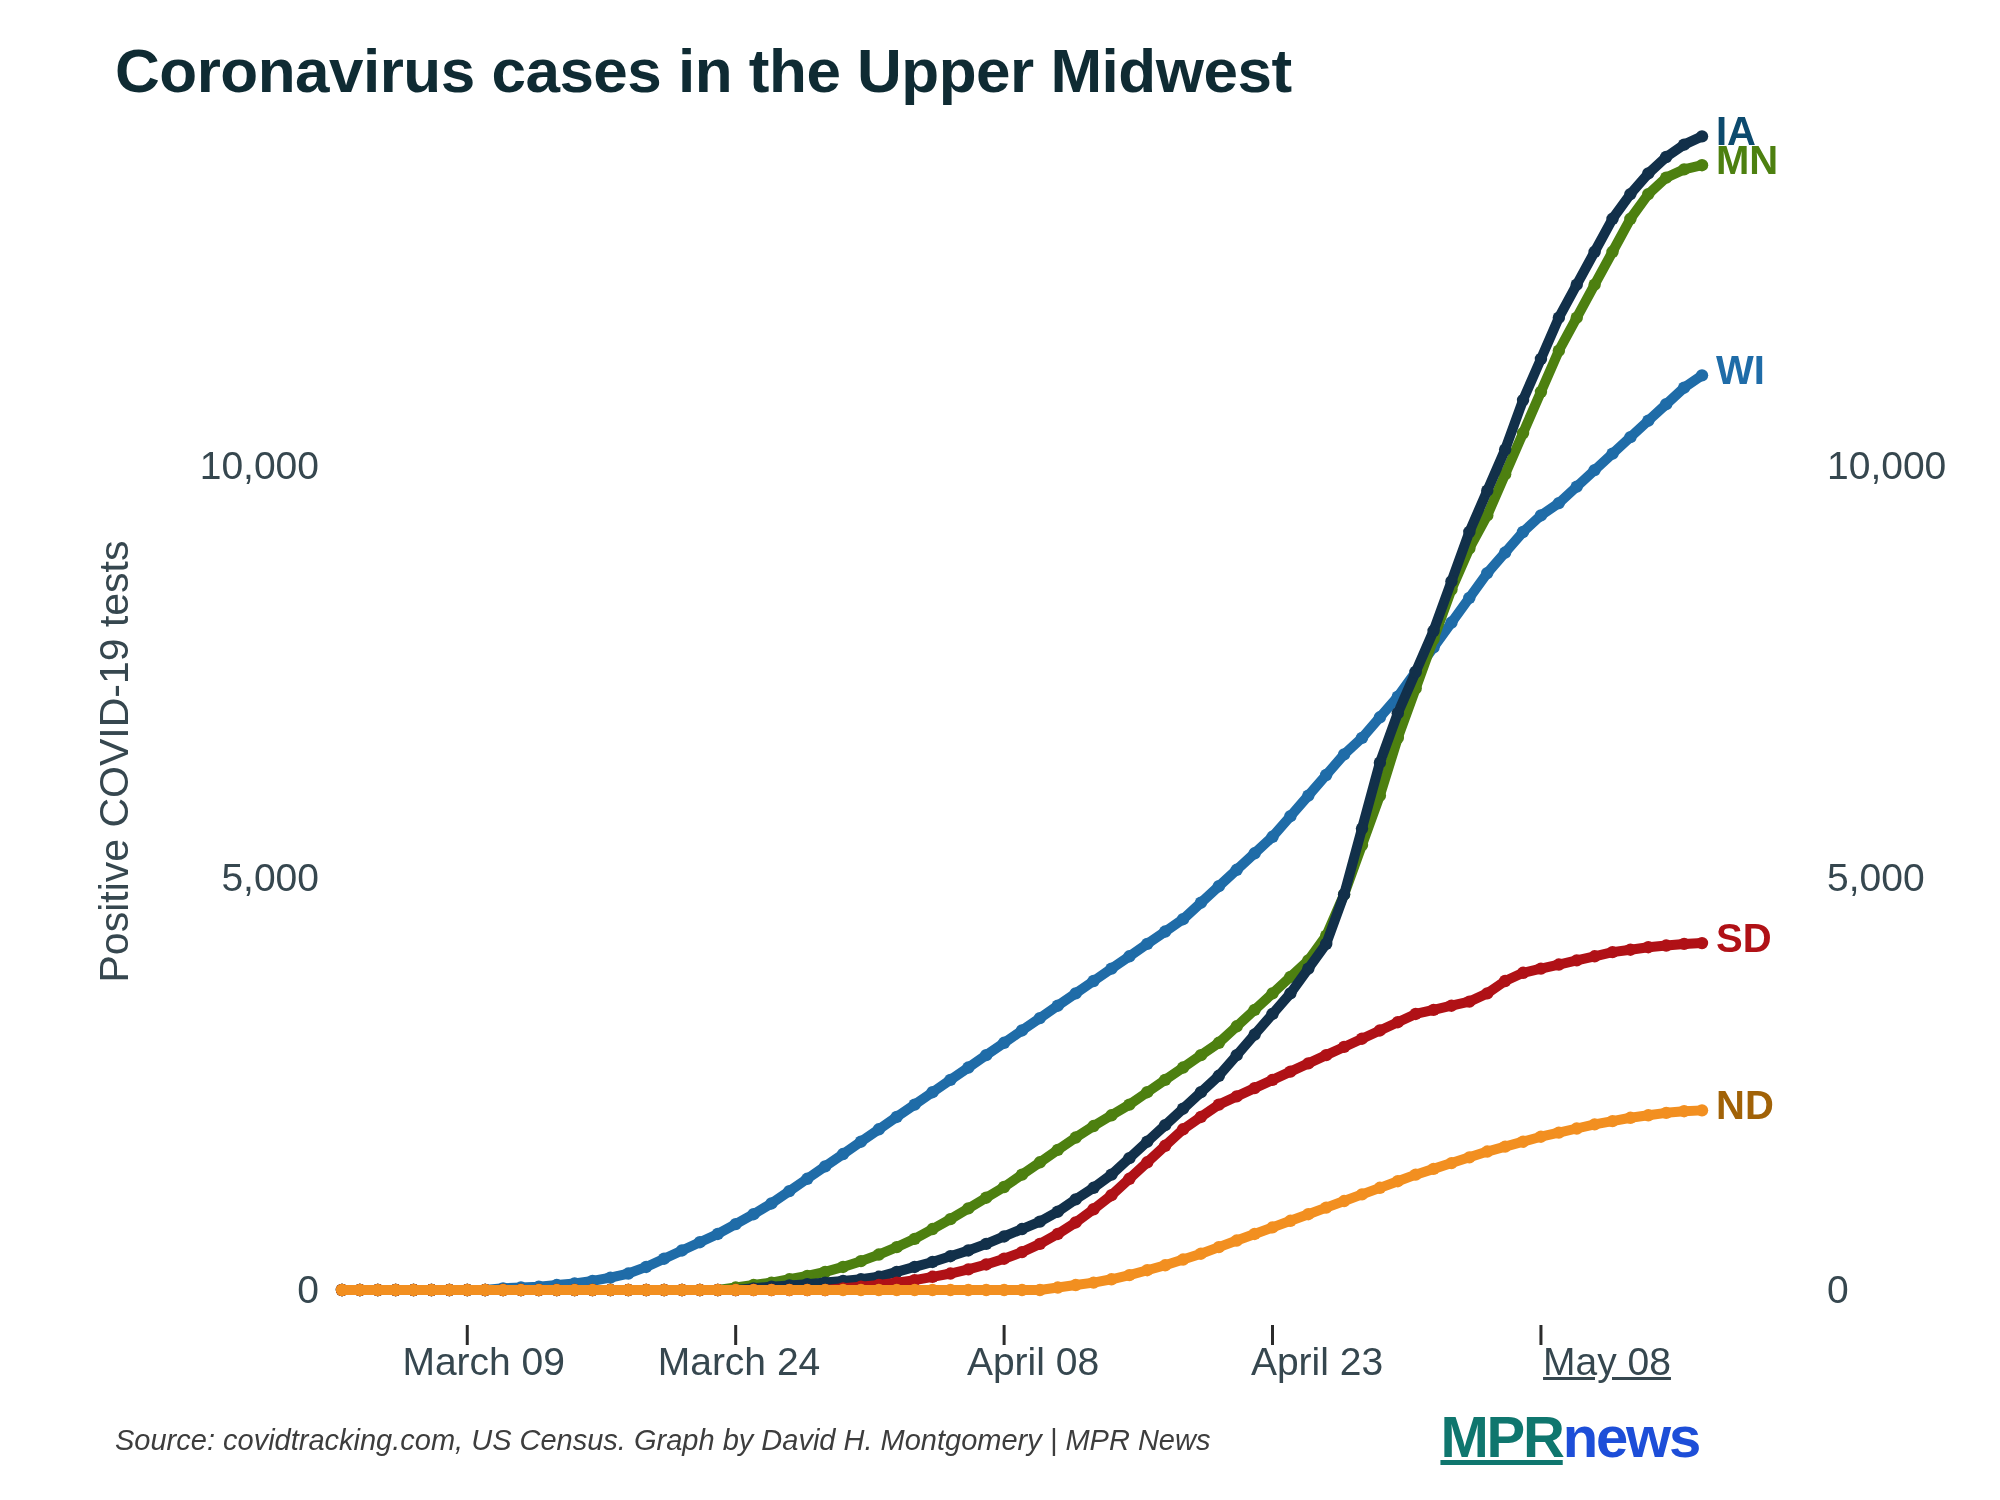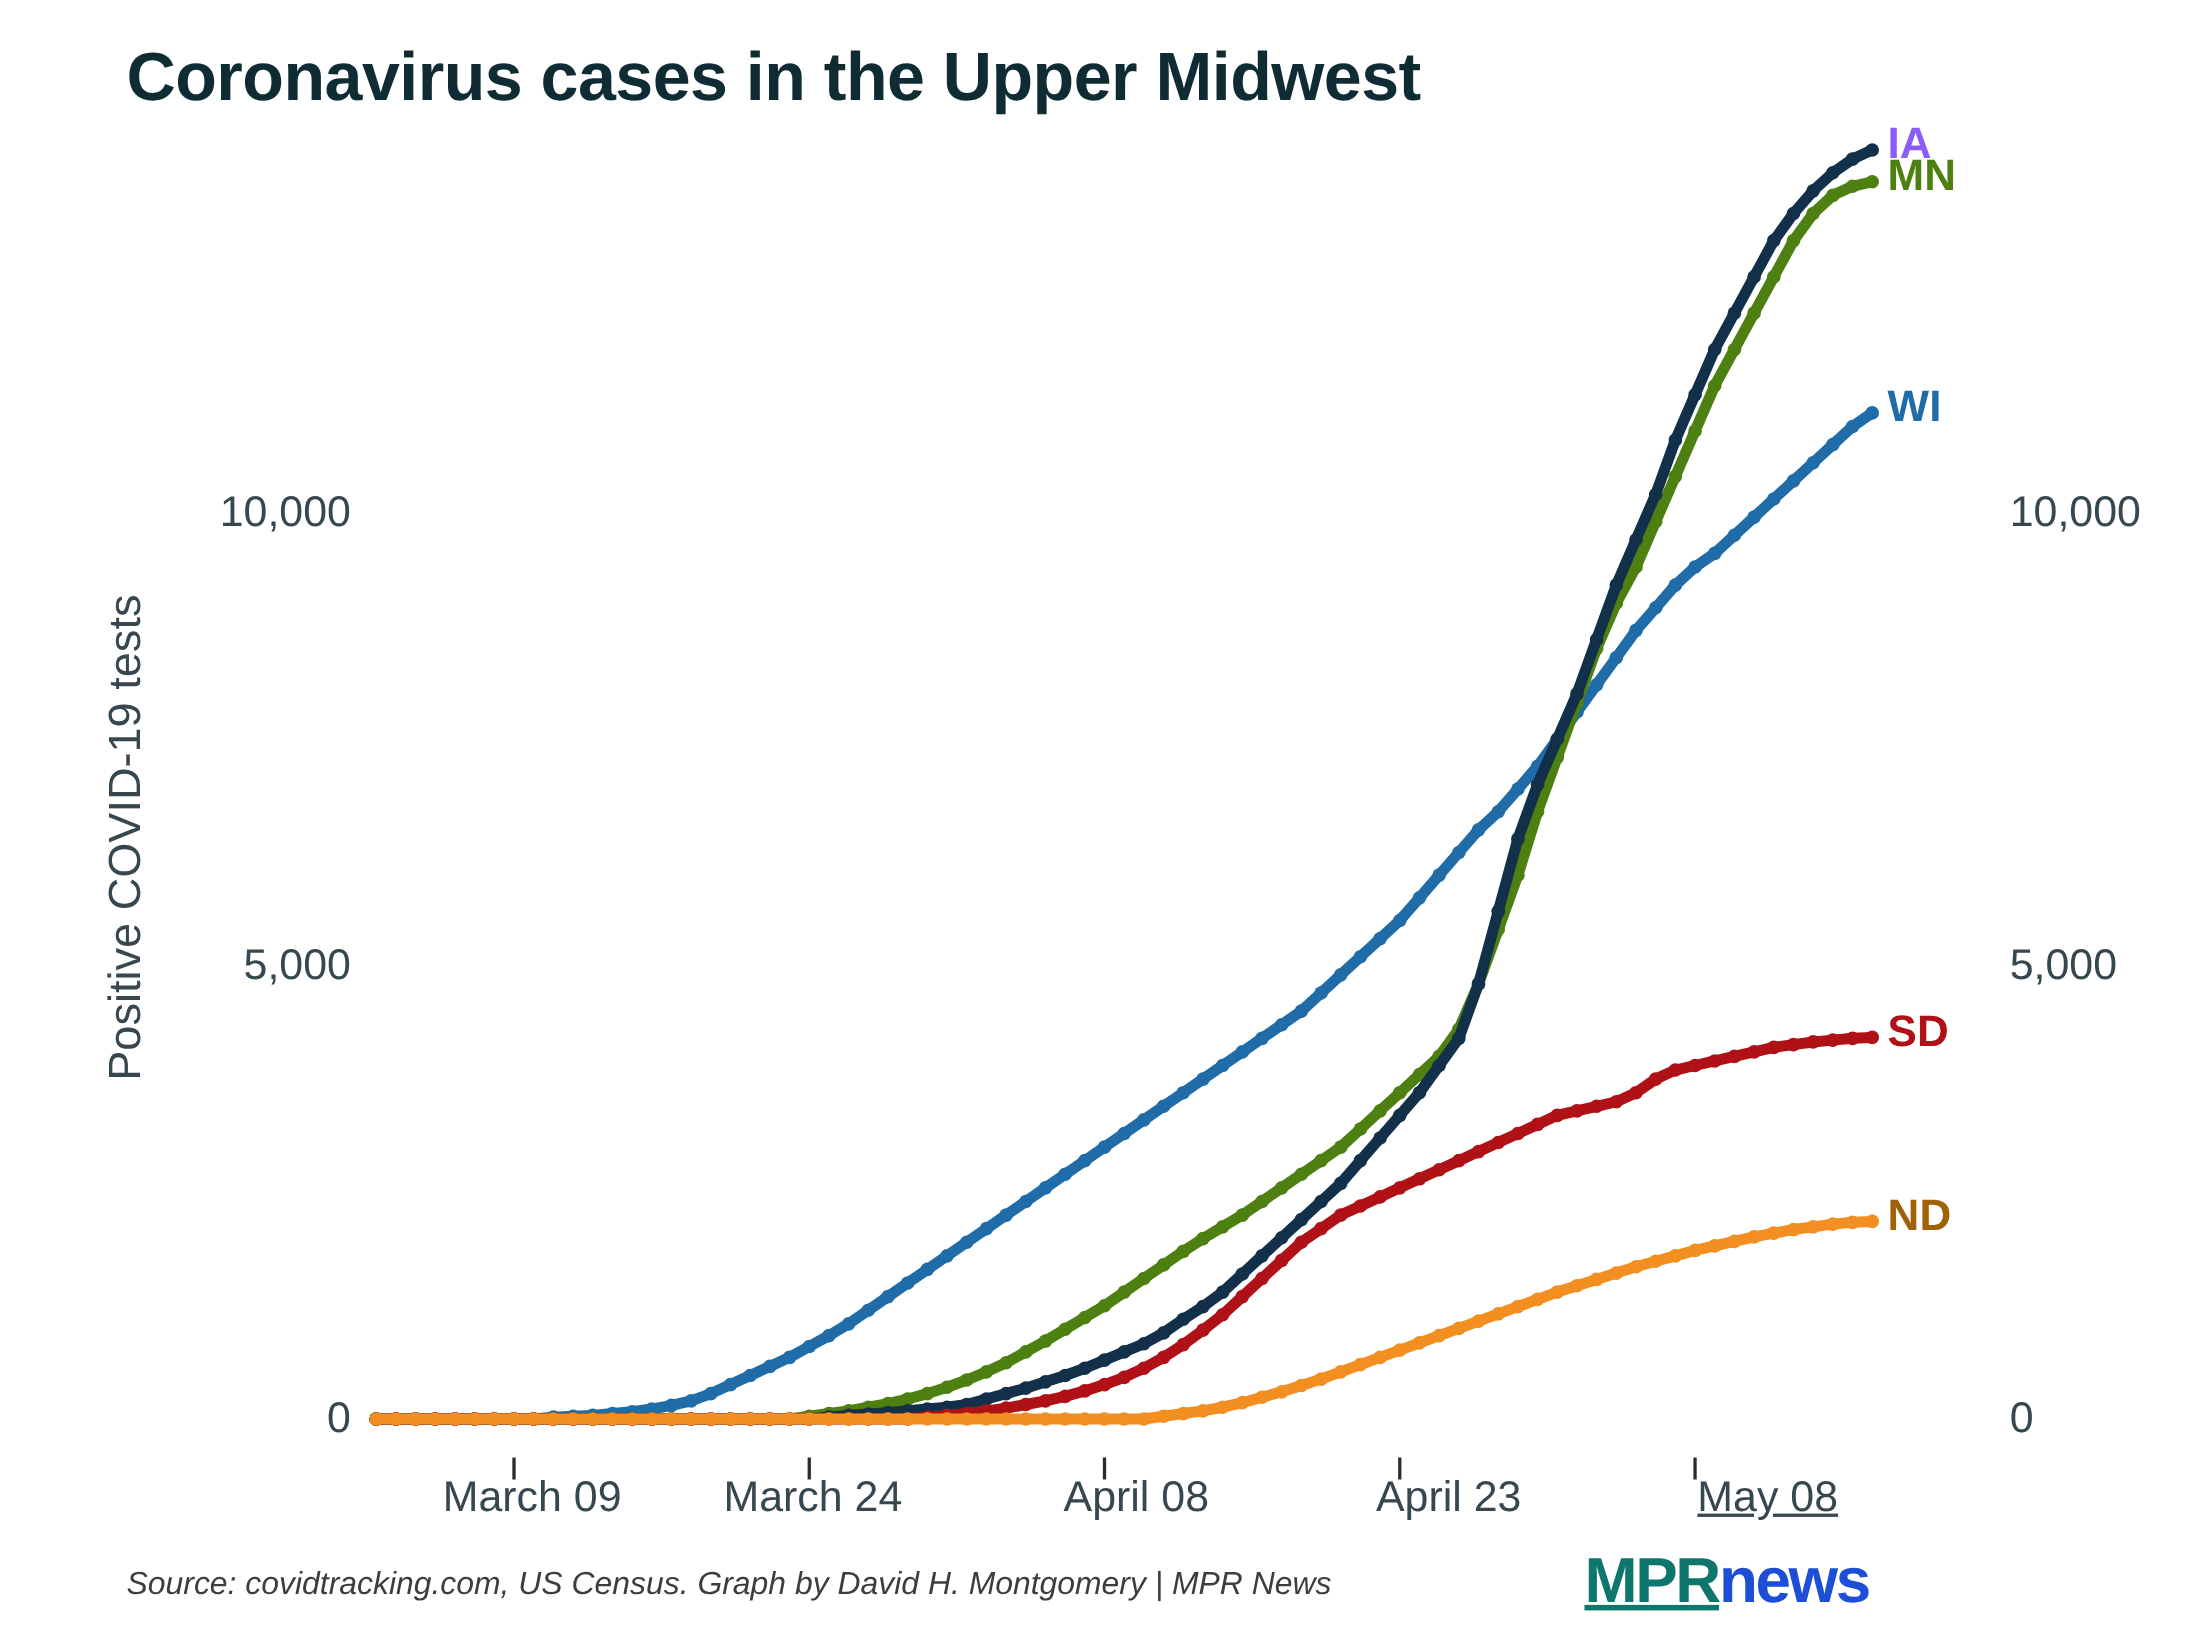--- a/index.html
+++ b/index.html
@@ -512,21 +512,21 @@
   <div class="axis-tick-label y-right" style="left:1790px; top:1268px;">0</div>
   <div class="axis-tick-label y-right" style="left:1790px; top:856px;">5,000</div>
   <div class="axis-tick-label y-right" style="left:1790px; top:444px;">10,000</div>
 
   <div class="axis-tick-label" style="left:288px; top:1340px; width:240px; text-align:right;">March 09</div>
   <div class="axis-tick-label" style="left:582px; top:1340px; width:240px; text-align:center;">March 24</div>
   <div class="axis-tick-label" style="left:876px; top:1340px; width:240px; text-align:center;">April 08</div>
   <div class="axis-tick-label" style="left:1160px; top:1340px; width:240px; text-align:center;">April 23</div>
   <div class="axis-tick-label" style="left:1450px; top:1340px; width:240px; text-align:center;text-decoration:underline;">May 08</div>
 
-  <div class="series-label" id="label-IA" style="color: #8b5cf6; left: 1679px; top: 109.4px;">IA</div>
+  <div class="series-label" id="label-IA" style="color: #0c4a6e; left: 1679px; top: 109.4px;">IA</div>
   <div class="series-label" id="label-MN" style="color: rgb(77, 128, 16); left: 1679px; top: 138.24px;">MN</div>
   <div class="series-label" id="label-WI" style="color: rgb(31, 108, 168); left: 1679px; top: 348.36px;">WI</div>
   <div class="series-label" id="label-SD" style="color: rgb(176, 17, 22); left: 1679px; top: 916.096px;">SD</div>
   <div class="series-label" id="label-ND" style="color: #a16207; left: 1679px; top: 1083.37px;">ND</div>
 
   <div id="source-note">Source: covidtracking.com, US Census. Graph by David H. Montgomery | MPR News</div>
 
   <div id="mpr-logo">
     <span class="mpr-mark">MPR</span><span class="news-mark">news</span>
   </div>

